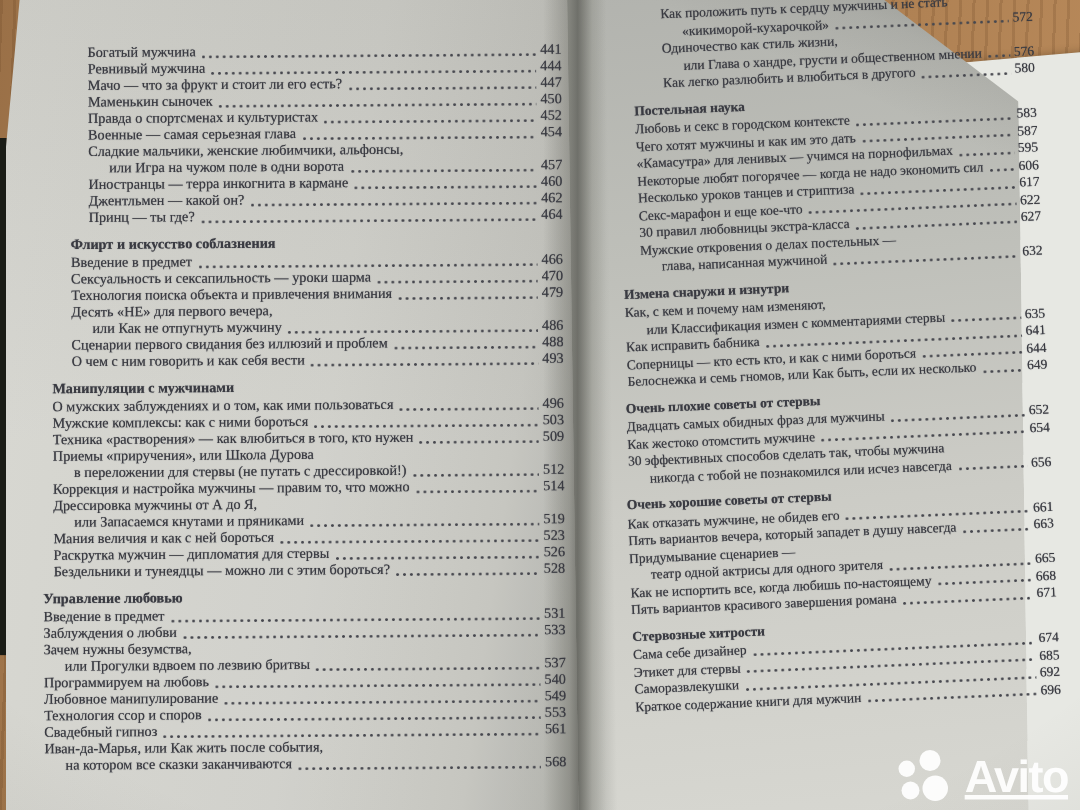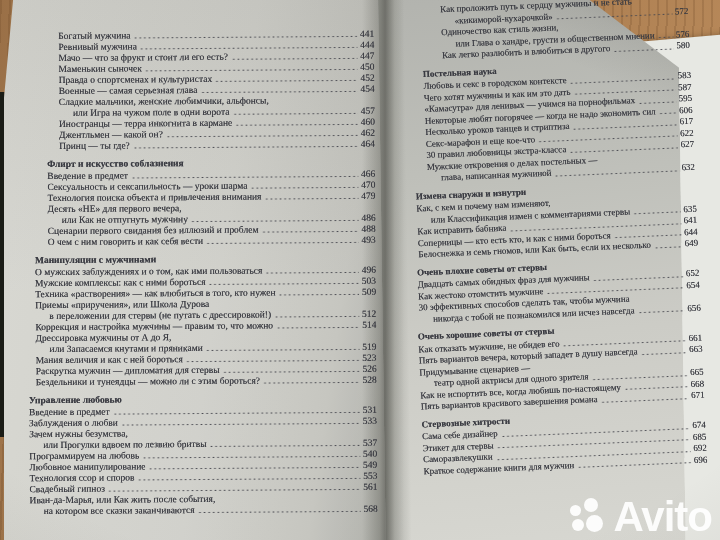--- a/index.html
+++ b/index.html
@@ -53,21 +53,21 @@
   .toc-left  .sec-2{margin-left:7px} .toc-left  .sec-3{margin-left:0}
   .toc-right .sec-0{margin-left:42px}.toc-right .sec-1{margin-left:22px}
   .toc-right .sec-2{margin-left:10px}.toc-right .sec-3{margin-left:8px}
   .toc-right .sec-4{margin-left:6px} .toc-right .sec-5{margin-left:6px}
   
   .photo::after{content:"";position:absolute;inset:0;z-index:5;pointer-events:none;
     background:radial-gradient(125% 125% at 50% 38%,transparent 55%,rgba(55,50,40,.20));}
   
   .watermark{position:absolute;right:8px;bottom:2px;z-index:6;display:flex;align-items:center;gap:7px;
     color:rgba(255,255,255,.92);font-family:"Liberation Sans","DejaVu Sans",sans-serif;font-weight:bold;}
-  .wm-text{font-size:42px;letter-spacing:-1px;line-height:1;}
+  .wm-text{font-size:30px;letter-spacing:-1px;line-height:1;text-decoration:underline;}
   .wm-logo{position:relative;width:38px;height:38px;}
   .wm-logo i{position:absolute;border-radius:50%;background:rgba(255,255,255,.92);}
   .wm-logo .d1{width:11px;height:11px;left:1px;top:7px;}
   .wm-logo .d2{width:14px;height:14px;left:15px;top:0;}
   .wm-logo .d3{width:12px;height:12px;left:3px;top:21px;}
   .wm-logo .d4{width:17px;height:17px;left:17px;top:17px;}
 </style>
 </head>
 <body>
 

